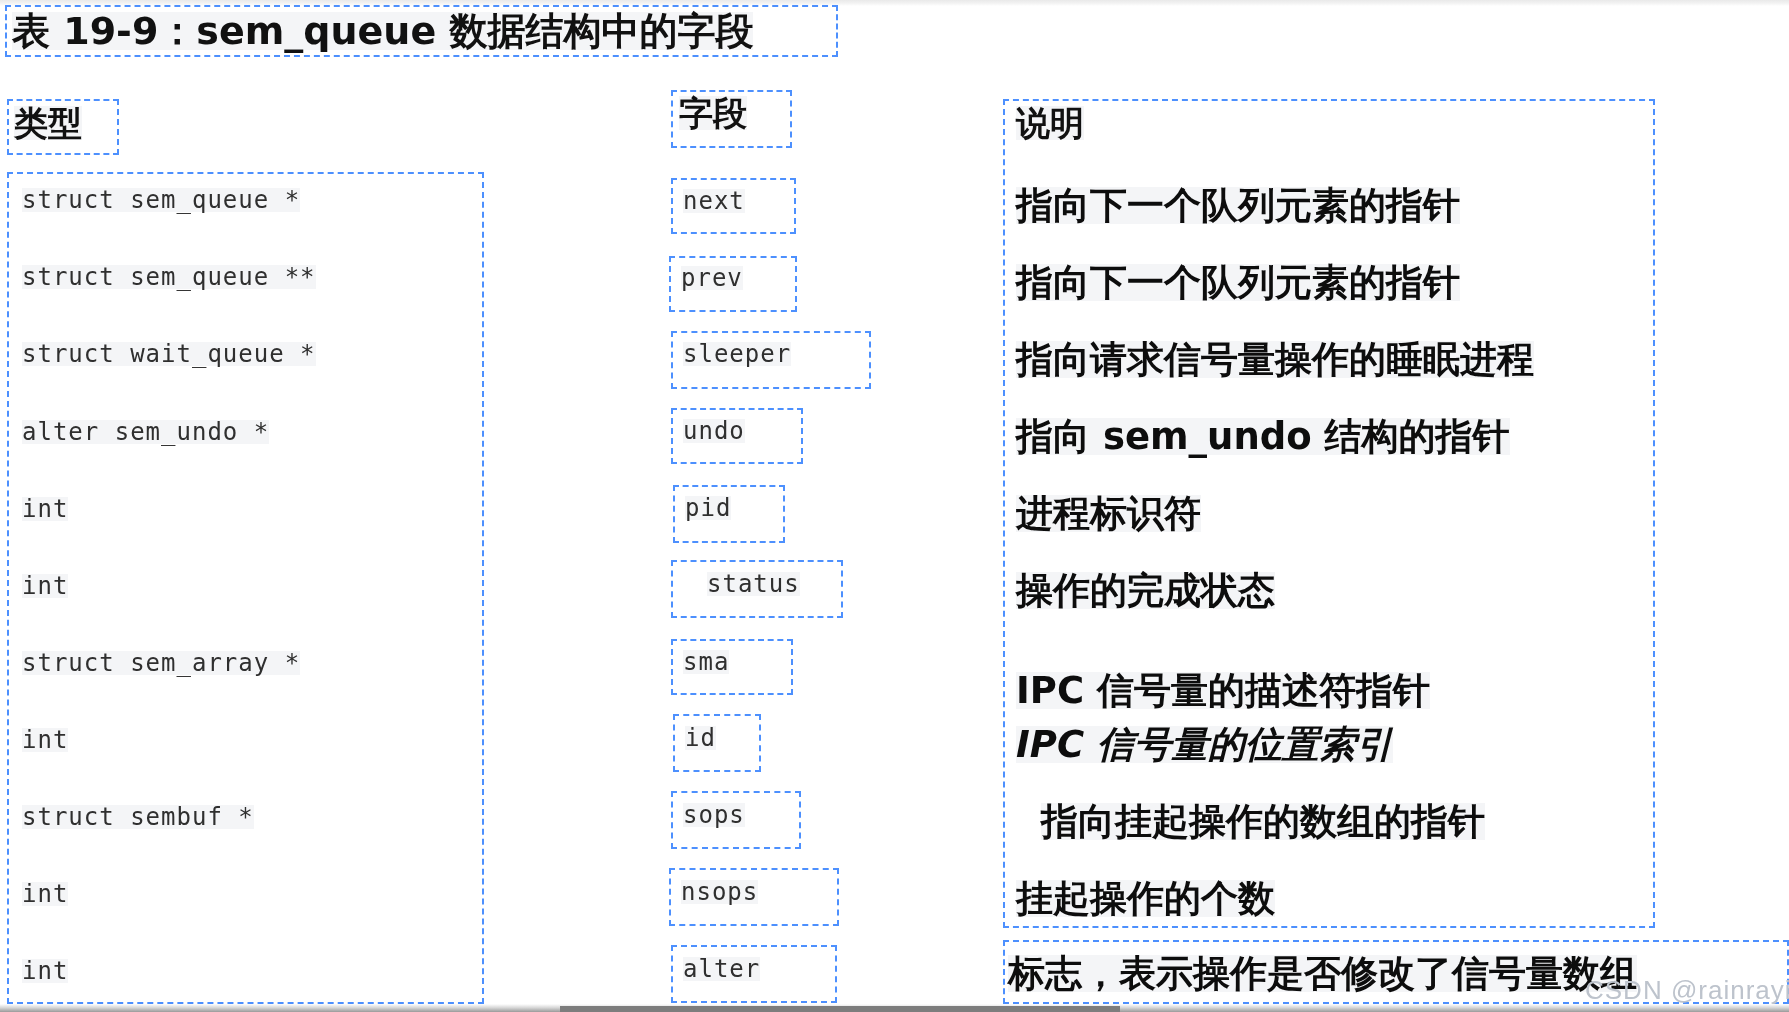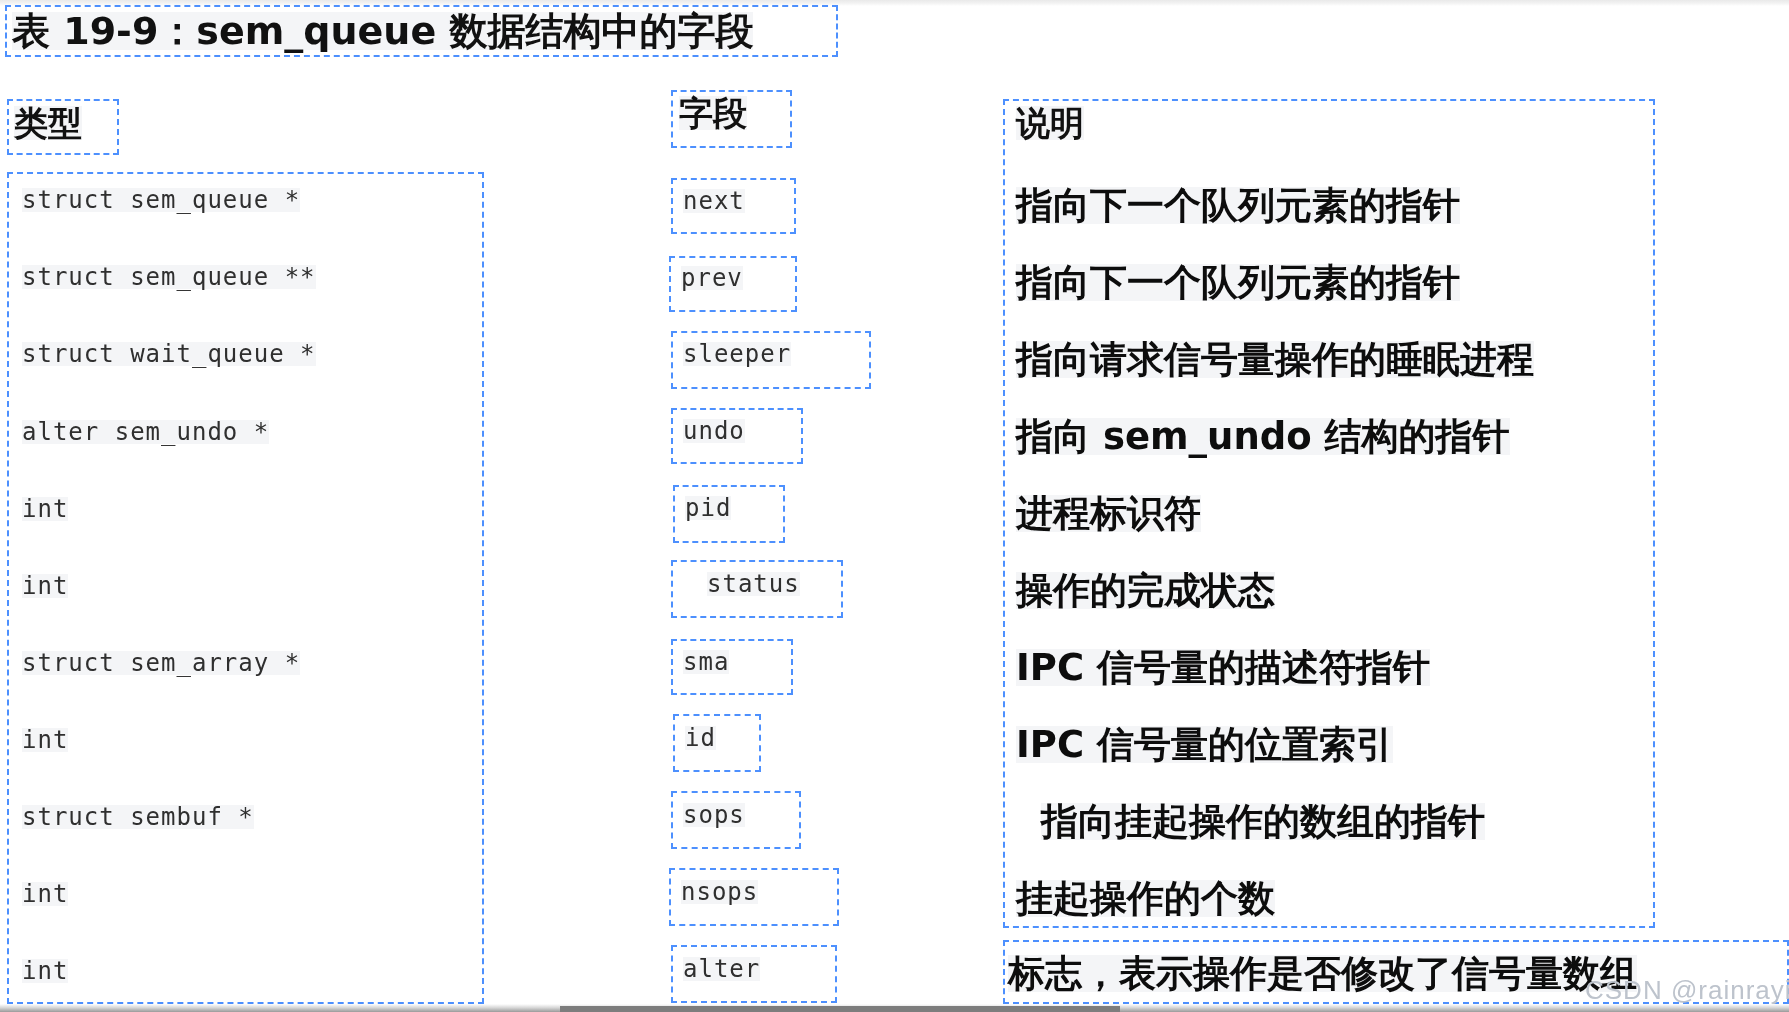--- a/index.html
+++ b/index.html
@@ -137,22 +137,22 @@
 
 <div class="dbox" style="left:1003px;top:99px;width:652px;height:829px;"></div>
 <div class="run hdr" style="left:1016px;top:106px;">说明</div>
 
 <div class="run cjk" style="left:1016px;top:187px;">指向下一个队列元素的指针</div>
 <div class="run cjk" style="left:1016px;top:264px;">指向下一个队列元素的指针</div>
 <div class="run cjk" style="left:1016px;top:341px;">指向请求信号量操作的睡眠进程</div>
 <div class="run cjk" style="left:1016px;top:418px;">指向 sem_undo 结构的指针</div>
 <div class="run cjk" style="left:1016px;top:495px;">进程标识符</div>
 <div class="run cjk" style="left:1016px;top:572px;">操作的完成状态</div>
-<div class="run cjk" style="left:1016px;top:649px;">IPC 信号量的描述符指针</div>
-<div class="run cjk" style="left:1016px;top:726px;">IPC 信号量的位置索引</div>
+<div class="run cjk" style="left:1016px;top:672px;">IPC 信号量的描述符指针</div>
+<div class="run cjk" style="left:1016px;top:726px;font-style:italic;">IPC 信号量的位置索引</div>
 <div class="run cjk" style="left:1016px;top:803px;margin-left:25px;">指向挂起操作的数组的指针</div>
 <div class="run cjk" style="left:1016px;top:880px;">挂起操作的个数</div>
 
 <div class="dbox" style="left:1003px;top:940px;width:786px;height:64px;"></div>
 <div class="run cjk" style="left:1008px;top:955px;">标志，表示操作是否修改了信号量数组</div>
 
 <div class="watermark" style="left:1585px;top:975px;">CSDN @rainrayinrain</div>
 
 <div class="bottom-band">
   <div class="nub"></div>

